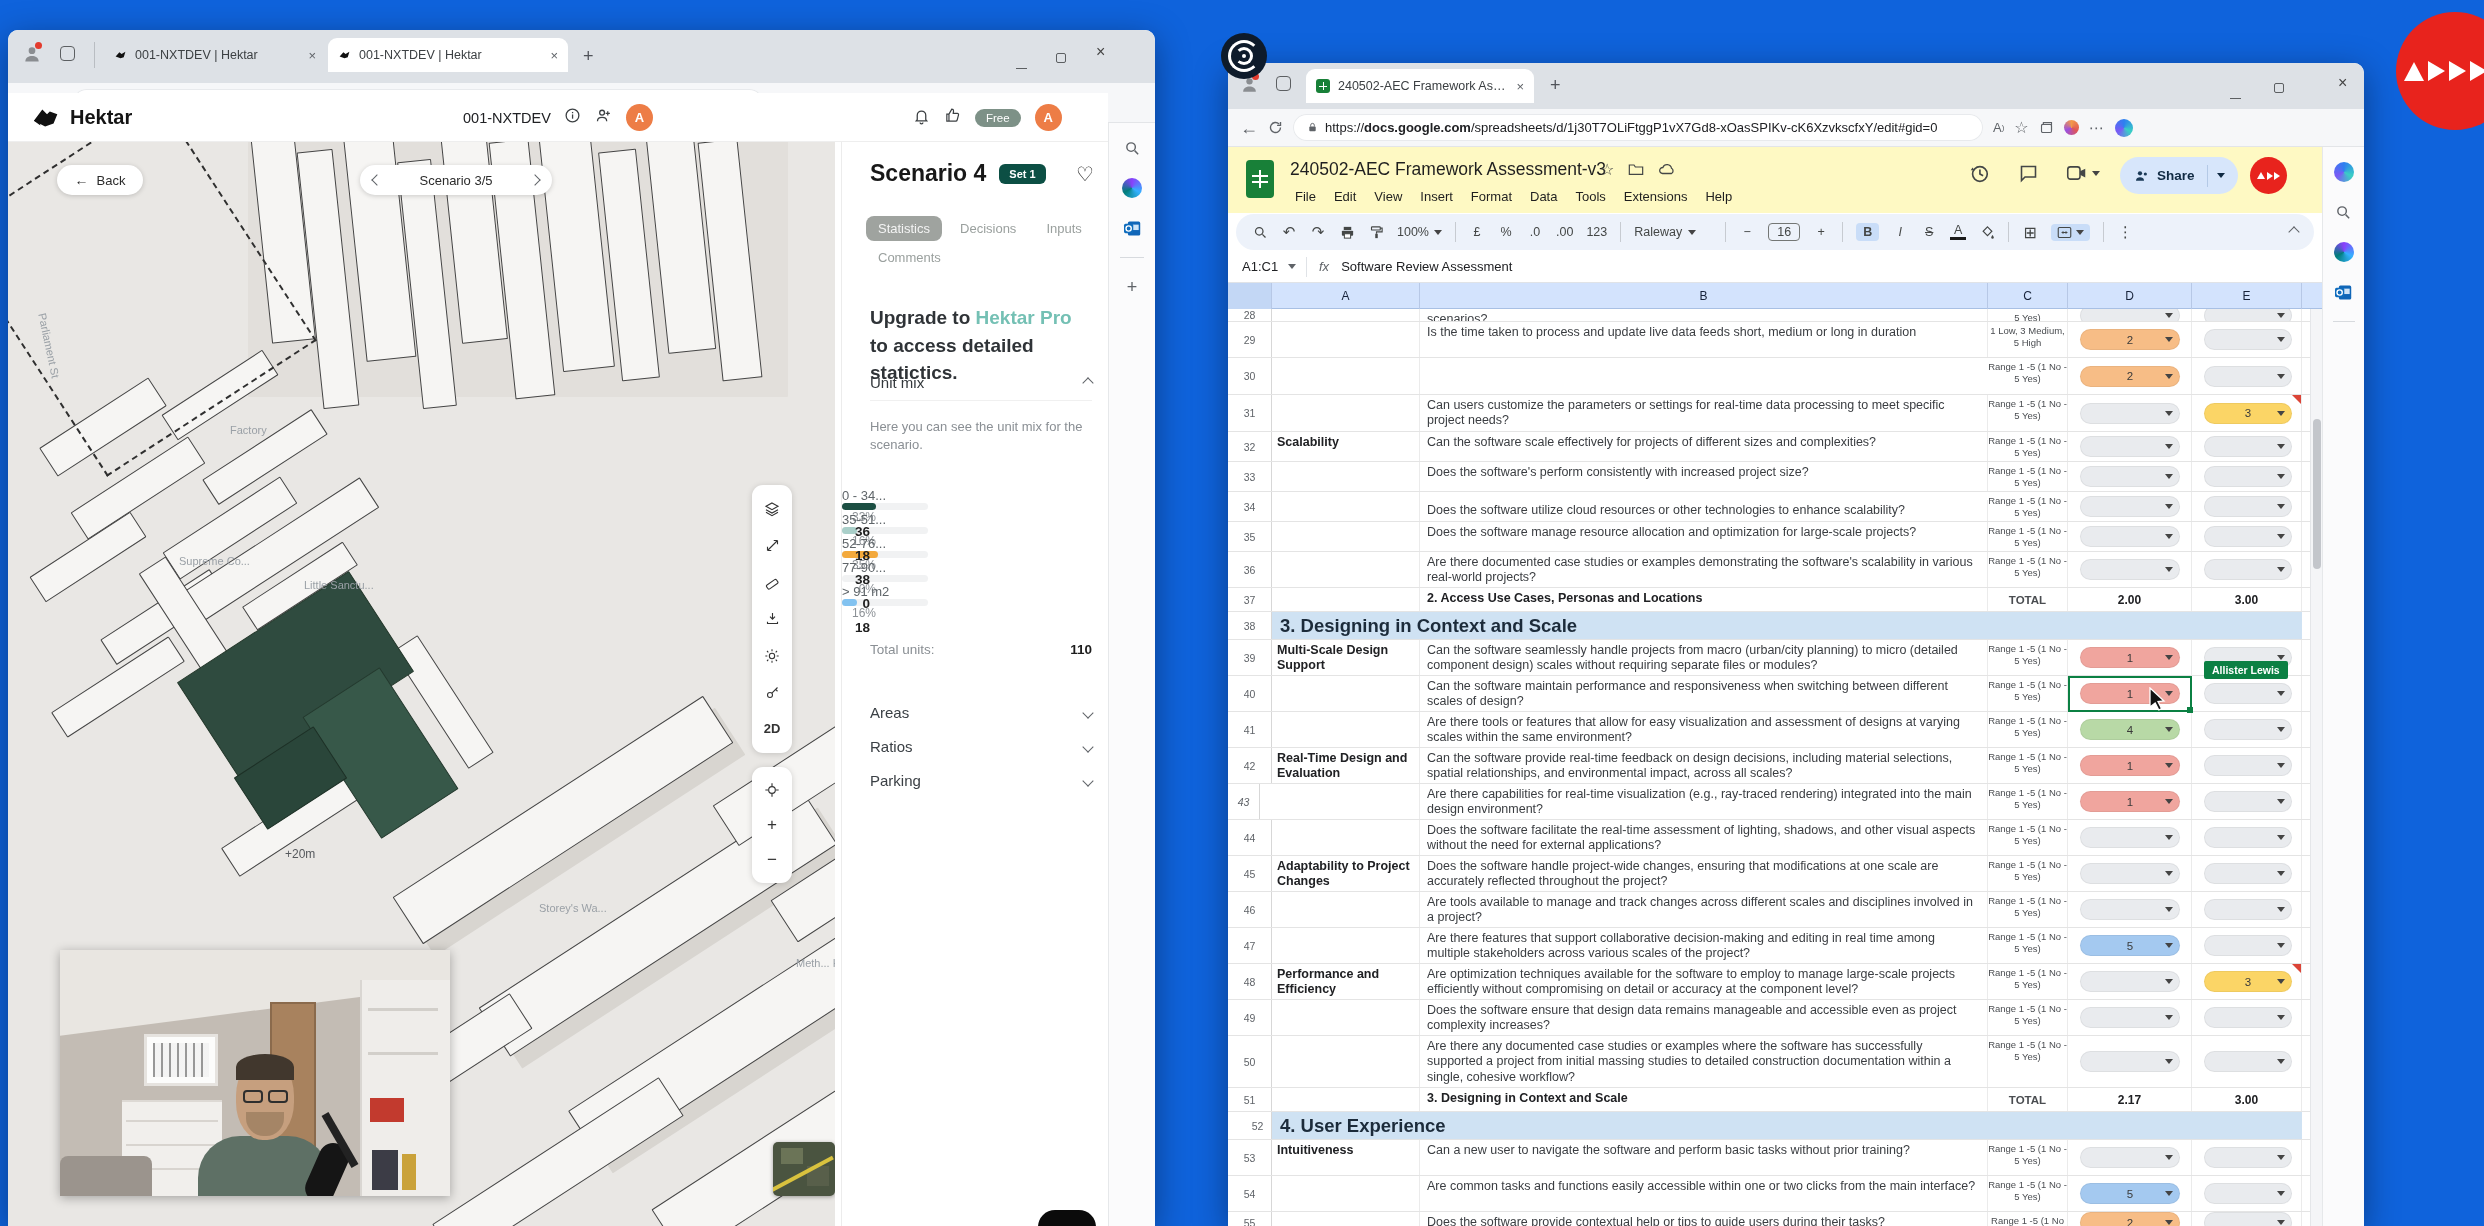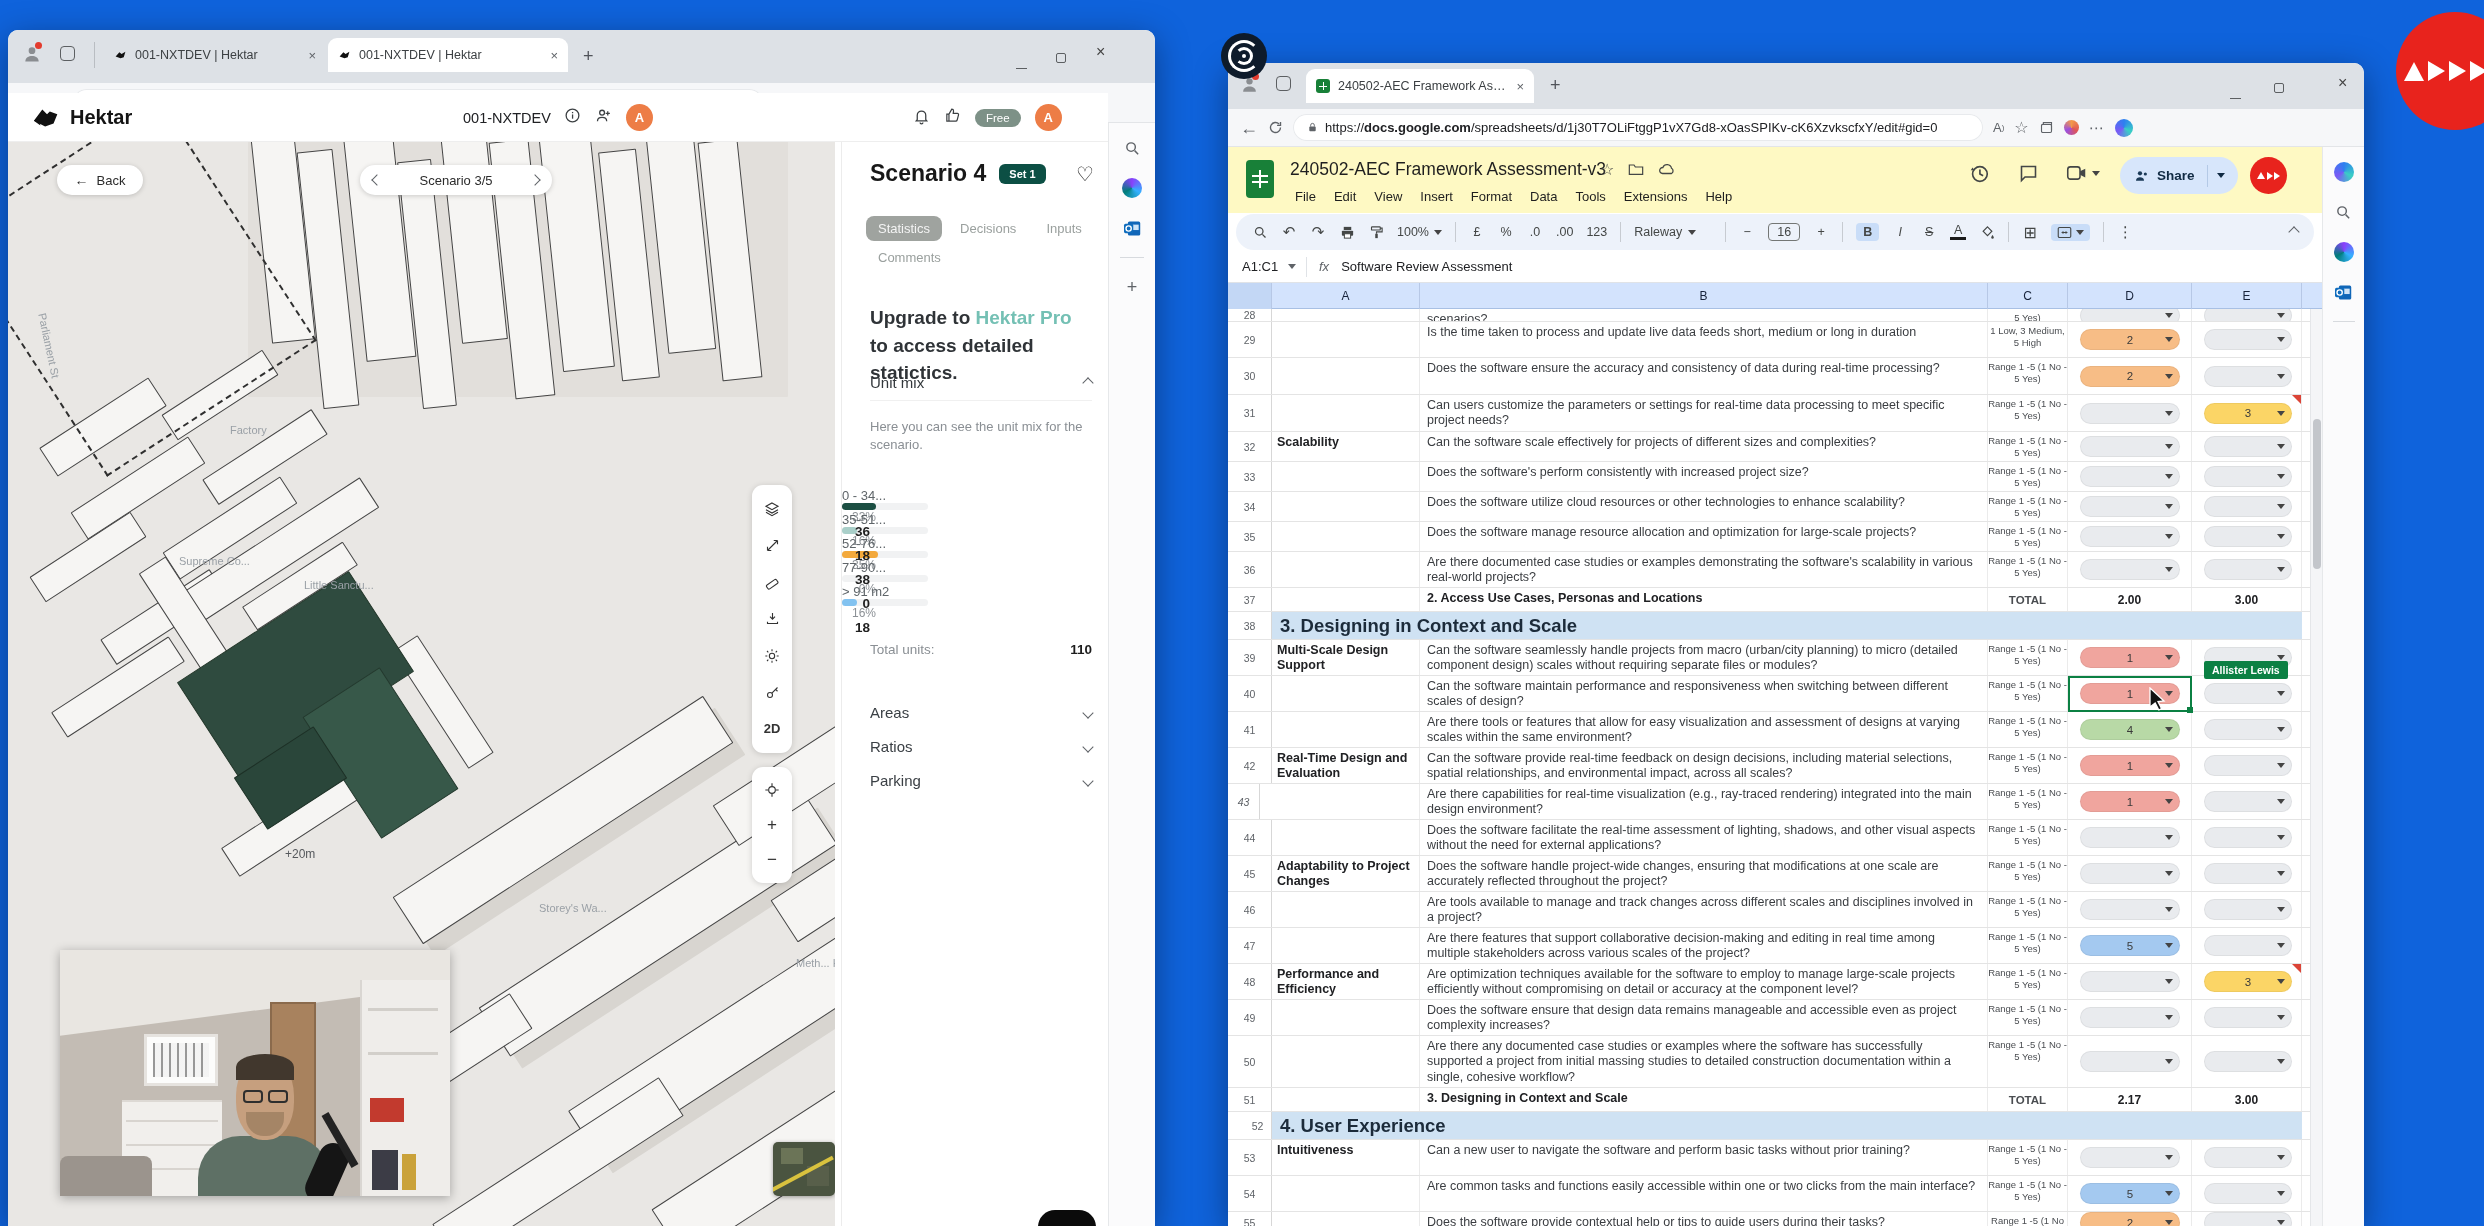--- a/index.html
+++ b/index.html
@@ -658,23 +658,20 @@
           <div class="cell" style="left: 964px; width: 110px;">
             <div class="chip" style="left: 12px; top: 50%; margin-top: -10.5px; width: 88px; background: rgb(233, 235, 238); box-shadow: rgba(0, 0, 0, 0.05) 0px 0px 0px 1px inset;">
               <span></span>
               <span class="caret"></span>
             </div>
           </div>
         </div>
         <div class="srow" style="top: 49px; height: 37px;">
           <div class="cell rownum" style="left: 0px; width: 44px;">30</div>
           <div class="cell cattxt" style="left: 44px; width: 148px;"></div>
-          <div class="cell" style="left: 192px; width: 568px;">
-            <div class="qtxt">Does the software ensure the accuracy and consistency of data during real-time processing?</div>
-          </div>
           <div class="cell" style="left: 760px; width: 80px;">
             <div class="rng">Range 1 -5 (1 No - 5 Yes)</div>
           </div>
           <div class="cell" style="left: 840px; width: 124px;">
             <div class="chip" style="left: 12px; top: 50%; margin-top: -10.5px; width: 100px; background: rgb(247, 189, 134); box-shadow: rgba(0, 0, 0, 0.05) 0px 0px 0px 1px inset;">
               <span>2</span>
               <span class="caret"></span>
             </div>
           </div>
           <div class="cell" style="left: 964px; width: 110px;">
@@ -747,21 +744,21 @@
           <div class="cell" style="left: 964px; width: 110px;">
             <div class="chip" style="left: 12px; top: 50%; margin-top: -10.5px; width: 88px; background: rgb(233, 235, 238); box-shadow: rgba(0, 0, 0, 0.05) 0px 0px 0px 1px inset;">
               <span></span>
               <span class="caret"></span>
             </div>
           </div>
         </div>
         <div class="srow" style="top: 183px; height: 30px;">
           <div class="cell rownum" style="left: 0px; width: 44px;">34</div>
           <div class="cell cattxt" style="left: 44px; width: 148px;"></div>
-          <div class="cell" style="left: 192px; width: 568px;">
+          <div class="cell" style="left: 192px; width: 568px; margin-top: 8px;">
             <div class="qtxt">Does the software utilize cloud resources or other technologies to enhance scalability?</div>
           </div>
           <div class="cell" style="left: 760px; width: 80px;">
             <div class="rng">Range 1 -5 (1 No - 5 Yes)</div>
           </div>
           <div class="cell" style="left: 840px; width: 124px;">
             <div class="chip" style="left: 12px; top: 50%; margin-top: -10.5px; width: 100px; background: rgb(233, 235, 238); box-shadow: rgba(0, 0, 0, 0.05) 0px 0px 0px 1px inset;">
               <span></span>
               <span class="caret"></span>
             </div>

